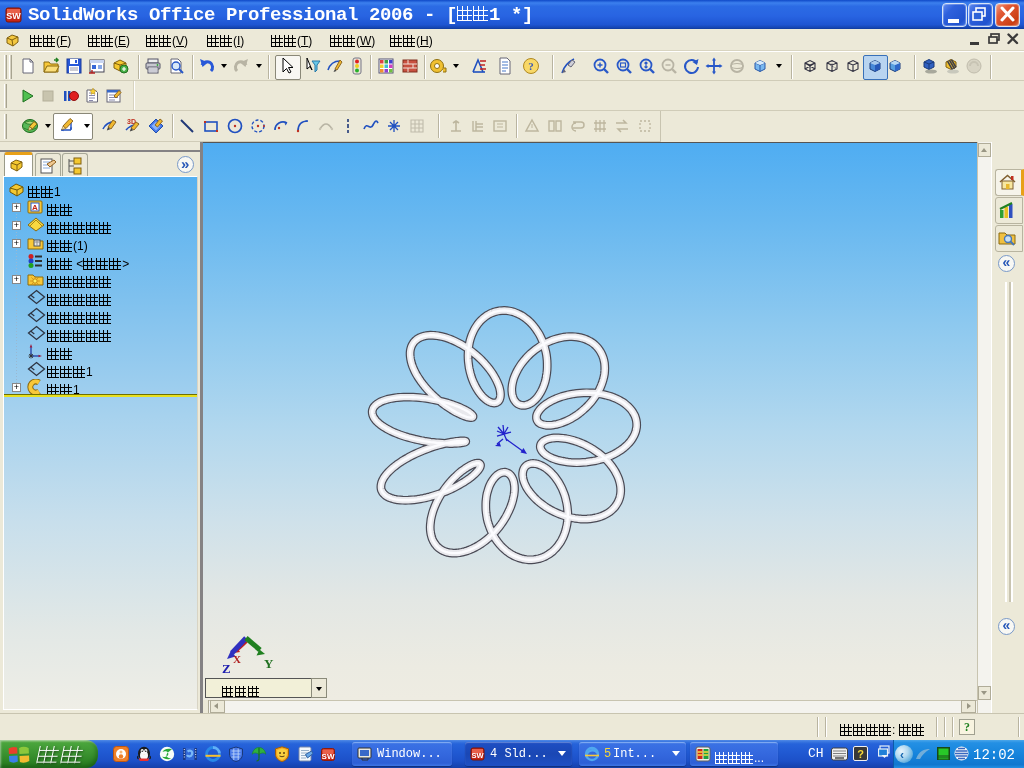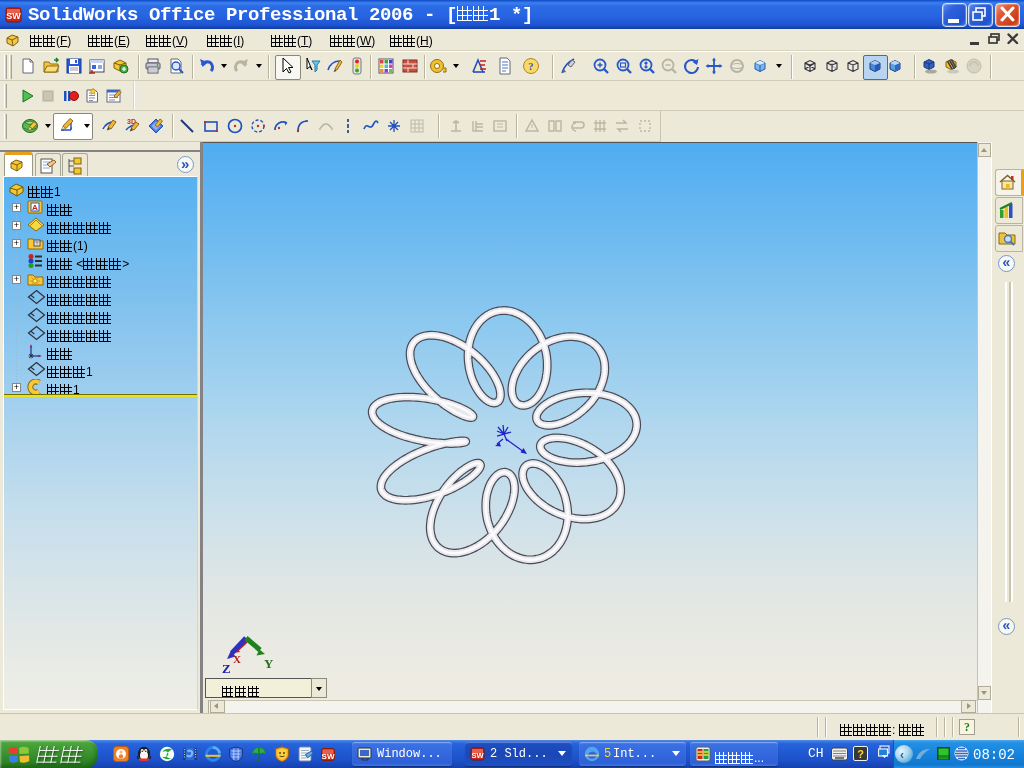--- a/index.html
+++ b/index.html
@@ -635,21 +635,21 @@
         <path d="M5 12 v2 h6 v-2" fill="none" stroke="#303030"></path>
       </svg>
       <span style="position:absolute;left:25px;top:5px;color:#fff;font-size:12px;font-family:'Liberation Mono'">Window...</span>
     </div>
 <div class="ab" style="left:465px;top:2px;width:107px;height:24px;border-radius:3px;background:linear-gradient(180deg,#1e4fc4 0%,#1a47b4 50%,#1e4fc4 100%);box-shadow:inset 0 1px 1px rgba(255,255,255,.3), 0 1px 1px rgba(0,0,0,.3)">
       <svg class="ab" style="left:5px;top:4px" width="16" height="16">
         <rect x="1" y="2" width="13" height="12" rx="2" fill="#c62717" stroke="#7d1507"></rect>
         <rect x="2" y="3" width="11" height="4.5" fill="#e8604a"></rect>
         <text x="7.5" y="12" font-size="7.5" font-weight="bold" fill="#fff" text-anchor="middle" font-family="Liberation Sans">SW</text>
       </svg>
-      <span style="position:absolute;left:25px;top:5px;color:#fff;font-size:12px;font-family:'Liberation Mono'">2 Sld...</span>
+      <span style="position:absolute;left:25px;top:5px;color:#fff;font-size:12px;font-family:'Liberation Mono'">4 Sld...</span>
       <span style="position:absolute;right:6px;top:9px;width:0;height:0;border-left:4px solid transparent;border-right:4px solid transparent;border-top:5px solid #fff"></span>
     </div>
 <div class="ab" style="left:579px;top:2px;width:107px;height:24px;border-radius:3px;background:linear-gradient(180deg,#5590ef 0%,#3a71e4 8%,#3468de 50%,#2e5fd6 88%,#3f76e6 100%);box-shadow:inset 0 1px 1px rgba(255,255,255,.3), 0 1px 1px rgba(0,0,0,.3)">
       <svg class="ab" style="left:5px;top:4px" width="16" height="16">
         <circle cx="8" cy="8" r="6" fill="none" stroke="#50a8f0" stroke-width="2.4"></circle>
         <path d="M2.5 10 A6 6 0 0 1 13.5 7" fill="none" stroke="#50a8f0" stroke-width="2.4"></path>
         <path d="M1 9.5 H15" stroke="#f8c838" stroke-width="1.6"></path>
       </svg>
       <span style="position:absolute;left:25px;top:5px;color:#f8d838;font-size:12px;font-family:'Liberation Mono'">5</span>
       <span style="position:absolute;left:34px;top:5px;color:#fff;font-size:12px;font-family:'Liberation Mono'"> Int...</span>
@@ -684,13 +684,13 @@
     </svg>
 <svg class="ab" style="left:936px;top:6px" width="15" height="15">
       <rect x="1" y="1" width="13" height="13" fill="#184818"></rect>
       <rect x="2.5" y="2.5" width="10" height="7" fill="#28c828"></rect>
       <path d="M2.5 11 h10 M2.5 12.8 h10" stroke="#28c828" stroke-width="1"></path>
     </svg>
 <svg class="ab" style="left:954px;top:6px" width="15" height="15">
       <circle cx="7.5" cy="7.5" r="7" fill="#f0f4f8"></circle>
       <path d="M1.5 5 h12 M1 7.5 h13 M1.5 10 h12 M4 2.5 h7 M4 12.5 h7" stroke="#3868c0" stroke-width="1.6"></path>
     </svg>
-<div class="ab" style="left:973px;top:7px;color:#fff;font-size:14px;font-family:'Liberation Mono'">08:02</div>
+<div class="ab" style="left:973px;top:7px;color:#fff;font-size:14px;font-family:'Liberation Mono'">12:02</div>
 </div>
 </body></html>

